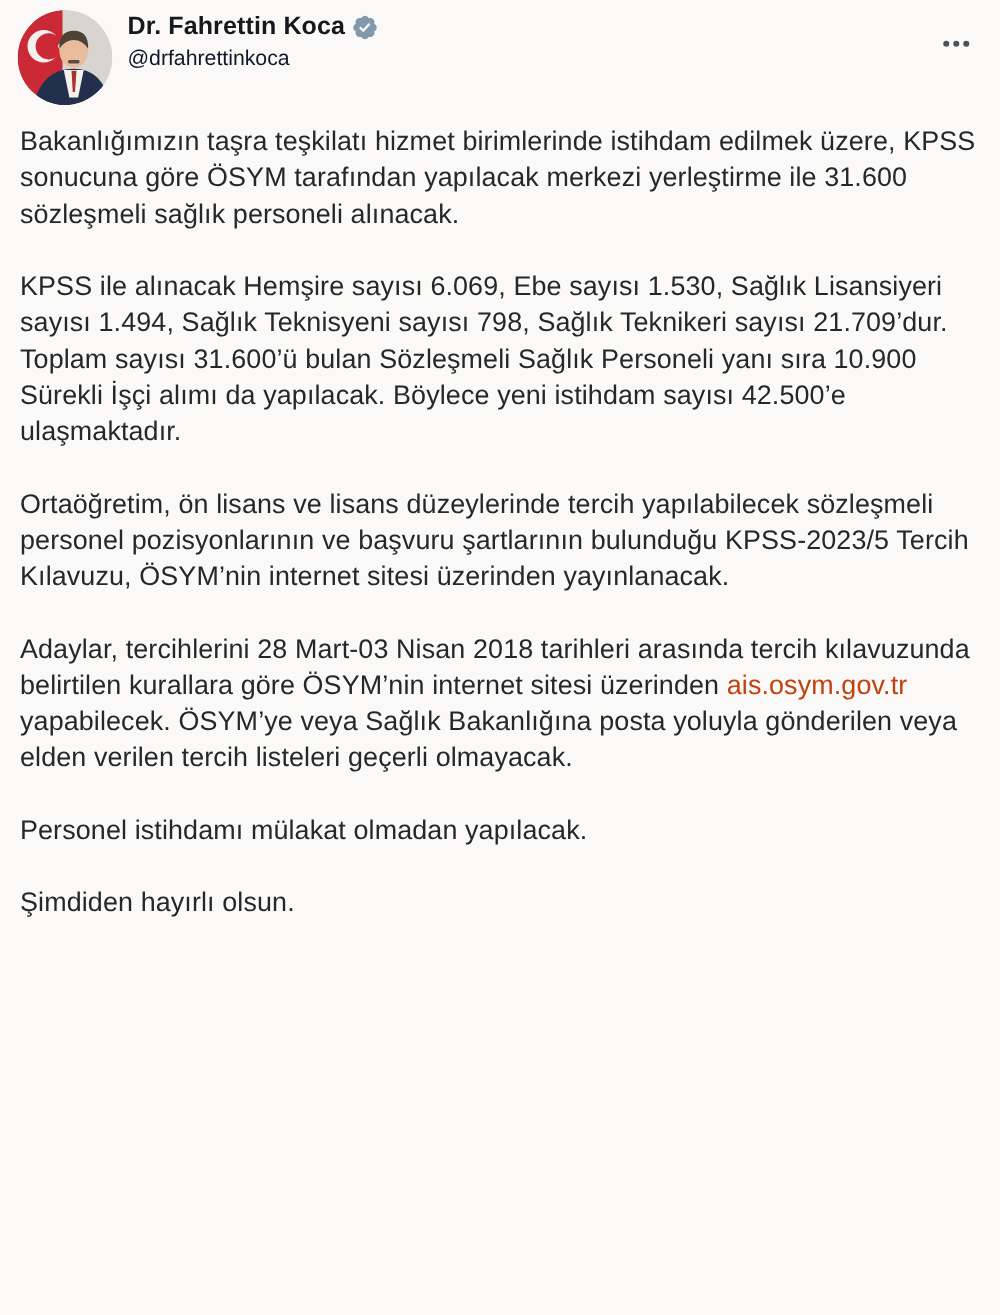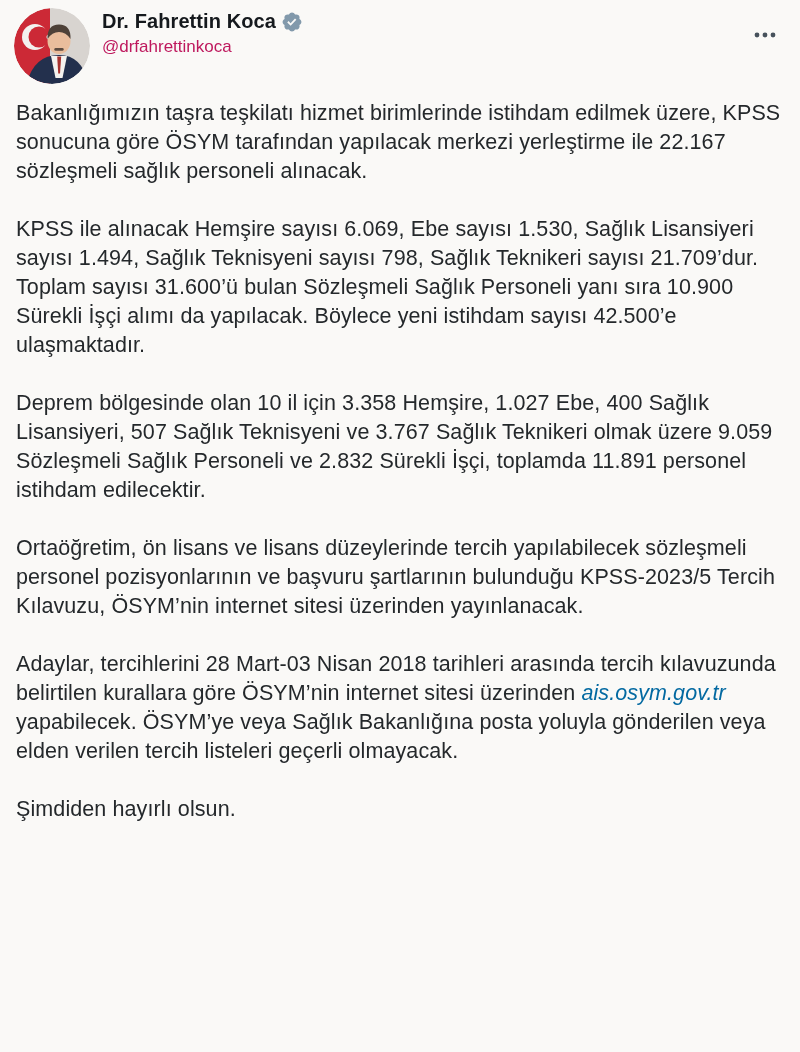--- a/index.html
+++ b/index.html
@@ -46,21 +46,21 @@
     color: #15191d;
     letter-spacing: 0.1px;
     cursor: pointer;
   }
   .verified-badge svg {
     display: block;
   }
   .user-handle {
     margin-top: 4px;
     font-size: 17px;
-    color: #be185d;
+    color: #0f172a;
     cursor: pointer;
   }
   .more-button {
     margin-left: auto;
     margin-top: 20px;
     margin-right: 4px;
     padding: 4px;
     cursor: pointer;
     display: flex;
     align-items: center;
@@ -75,24 +75,23 @@
     letter-spacing: 0.1px;
   }
   .tweet-body p {
     margin: 0 0 29px 0;
     white-space: pre-line;
   }
   .tweet-body p:last-child {
     margin-bottom: 0;
   }
   .tweet-link {
-    color: #0369a1;
+    color: #c2410c;
     text-decoration: none;
     cursor: pointer;
-    font-style: italic;
   }
 </style>
 </head>
 <body>
 
 <div class="page">
 
   <div class="tweet-header">
 
     <div class="avatar">
@@ -134,21 +133,21 @@
       <svg width="22" height="6" viewBox="0 0 22 6">
         <circle cx="3" cy="3" r="2.4" fill="#47525c"></circle>
         <circle cx="11" cy="3" r="2.4" fill="#47525c"></circle>
         <circle cx="19" cy="3" r="2.4" fill="#47525c"></circle>
       </svg>
     </div>
 
   </div>
 
   <div class="tweet-body">
-    <p>Bakanlığımızın taşra teşkilatı hizmet birimlerinde istihdam edilmek üzere, KPSS sonucuna göre ÖSYM tarafından yapılacak merkezi yerleştirme ile 22.167 sözleşmeli sağlık personeli alınacak.</p>
+    <p>Bakanlığımızın taşra teşkilatı hizmet birimlerinde istihdam edilmek üzere, KPSS sonucuna göre ÖSYM tarafından yapılacak merkezi yerleştirme ile 31.600 sözleşmeli sağlık personeli alınacak.</p>
     <p>KPSS ile alınacak Hemşire sayısı 6.069, Ebe sayısı 1.530, Sağlık Lisansiyeri sayısı 1.494, Sağlık Teknisyeni sayısı 798, Sağlık Teknikeri sayısı 21.709’dur. Toplam sayısı 31.600’ü bulan Sözleşmeli Sağlık Personeli yanı sıra 10.900 Sürekli İşçi alımı da yapılacak. Böylece yeni istihdam sayısı 42.500’e ulaşmaktadır.</p>
-    <p>Deprem bölgesinde olan 10 il için 3.358 Hemşire, 1.027 Ebe, 400 Sağlık Lisansiyeri, 507 Sağlık Teknisyeni ve 3.767 Sağlık Teknikeri olmak üzere 9.059 Sözleşmeli Sağlık Personeli ve 2.832 Sürekli İşçi, toplamda 11.891 personel istihdam edilecektir.</p>
     <p>Ortaöğretim, ön lisans ve lisans düzeylerinde tercih yapılabilecek sözleşmeli personel pozisyonlarının ve başvuru şartlarının bulunduğu KPSS-2023/5 Tercih Kılavuzu, ÖSYM’nin internet sitesi üzerinden yayınlanacak.</p>
     <p><span>Adaylar, tercihlerini 28 Mart-03 Nisan 2018 tarihleri arasında tercih kılavuzunda belirtilen kurallara göre ÖSYM’nin internet sitesi üzerinden </span><a class="tweet-link">ais.osym.gov.tr</a><span>&nbsp; yapabilecek. ÖSYM’ye veya Sağlık Bakanlığına posta yoluyla gönderilen veya elden verilen tercih listeleri geçerli olmayacak.</span></p>
+    <p>Personel istihdamı mülakat olmadan yapılacak.</p>
     <p>Şimdiden hayırlı olsun.</p>
   </div>
 
 </div>
 
 </body></html>

